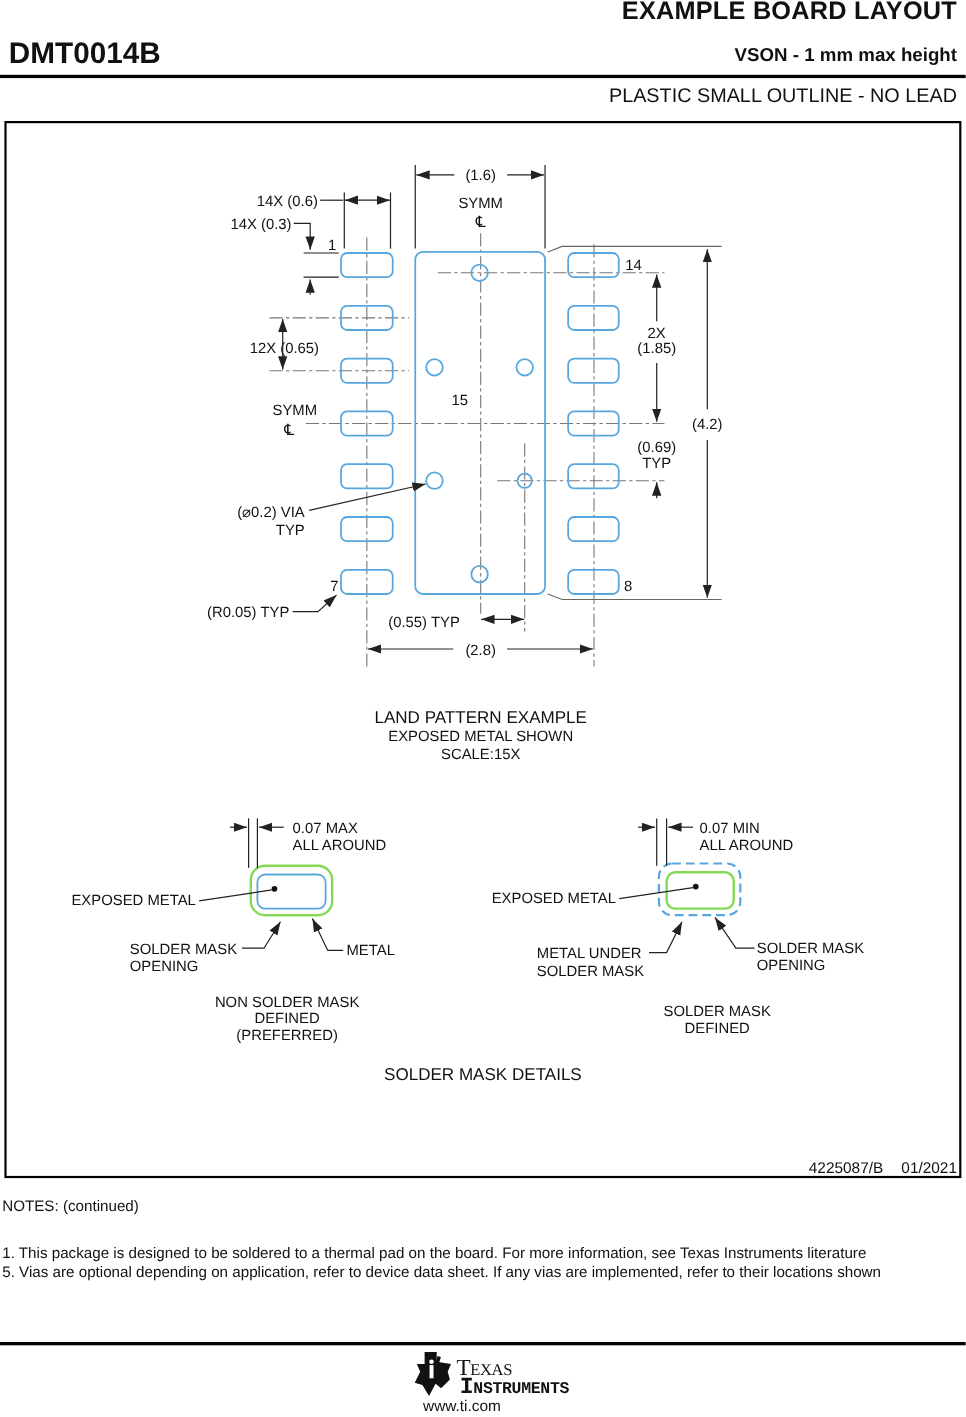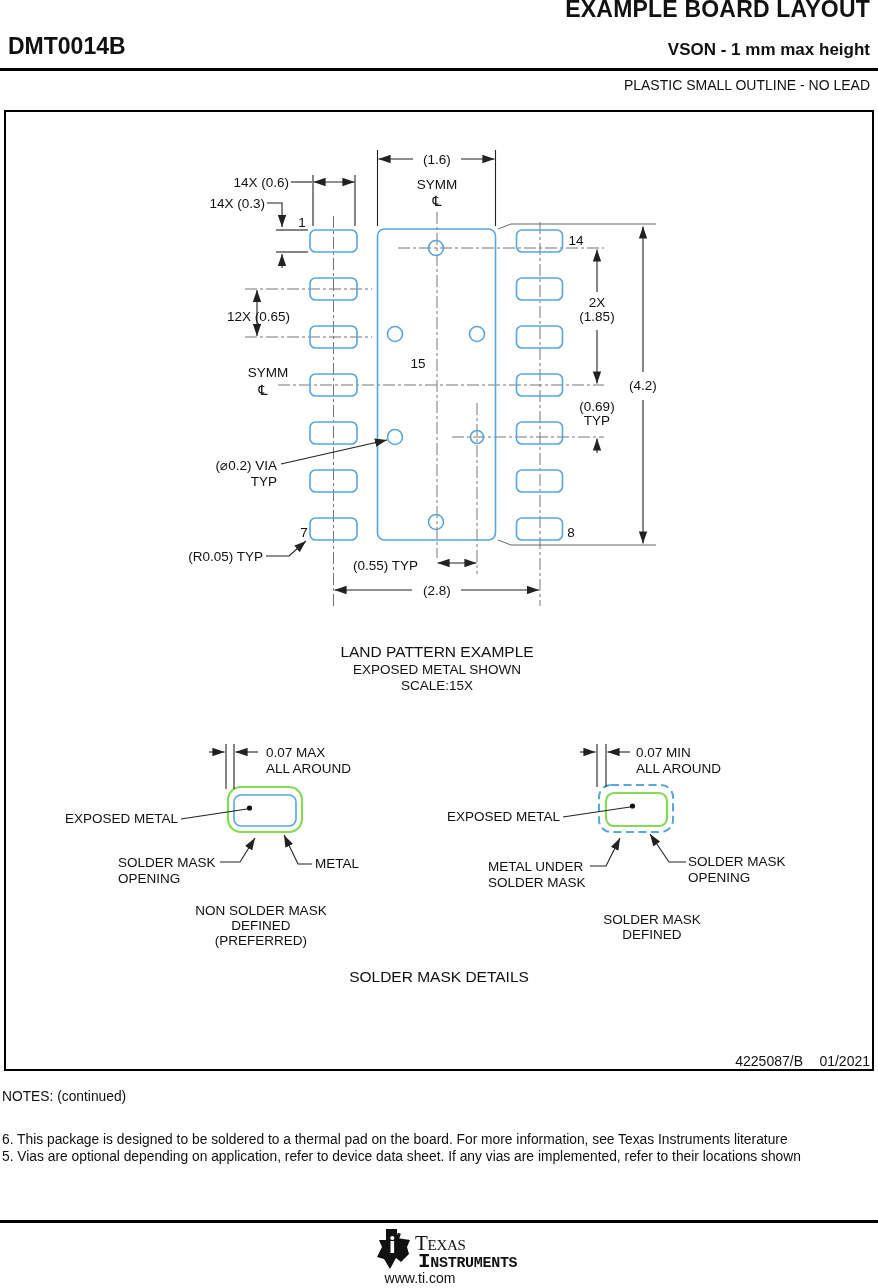--- a/index.html
+++ b/index.html
@@ -1,26 +1,26 @@
 <!DOCTYPE html>
 <html style="--pad-blue: #58a6de; --mask-green: #85d957;"><head>
 <meta charset="utf-8">
 <style>
   html,body{margin:0;padding:0;background:#fff;}
   body{width:878px;height:1288px;position:relative;font-family:"Liberation Sans","DejaVu Sans",sans-serif;color:#111;}
   :root{--pad-blue:#58a6de;--mask-green:#85d957;}
   .abs{position:absolute;}
   
   .doc-title{top:-4px;right:8px;font-size:23px;font-weight:bold;letter-spacing:.2px;}
-  .part-number{left:8px;top:33px;font-size:23px;font-weight:bold;}
+  .part-number{left:8px;top:33px;font-size:27px;font-weight:bold;}
   .subtitle{right:8px;top:40px;font-size:17px;font-weight:bold;}
   .rule{left:0;width:878px;height:3px;background:#000;}
   .rule-top{top:68px;}
   .rule-bottom{top:1220px;}
-  .pkg-family{right:8px;top:77px;font-size:14px;}
+  .pkg-family{right:8px;top:77px;font-size:18px;}
   
   .sheet-box{left:4px;top:110px;width:866px;height:957px;border:2px solid #000;}
   
   .dwg{left:0;top:0;pointer-events:none;}
   svg text{fill:#111;}
   .t{font-size:13.5px;}
   .t15{font-size:15.5px;}
   .t14{font-size:14px;}
   .tc{text-anchor:middle;}
   .te{text-anchor:end;}
@@ -246,20 +246,20 @@
   <g transform="translate(374,1228)">
     <path d="M12,1 L23,1 L23,10 L36,12 L33,19 L35,26 L27,34 L22,30 L16,41 L10,31 L3,29 L8,19 L5,12 L12,12 Z" fill="#111"></path>
     <rect x="16.5" y="13" width="3.6" height="12" fill="#fff"></rect>
     <circle cx="18.3" cy="10" r="2.1" fill="#fff"></circle>
     <rect x="22.5" y="5" width="3.2" height="9" fill="#111" transform="rotate(18 24 9)"></rect>
   </g>
 </svg>
 
 <div class="abs notes-heading">NOTES: (continued)</div>
 <div class="abs notes-body">
-  <div>6. This package is designed to be soldered to a thermal pad on the board. For more information, see Texas Instruments literature</div>
+  <div>1. This package is designed to be soldered to a thermal pad on the board. For more information, see Texas Instruments literature</div>
   <div>5. Vias are optional depending on application, refer to device data sheet. If any vias are implemented, refer to their locations shown</div>
 </div>
 
 <div class="abs rule rule-bottom"></div>
 <div class="abs ti-name1">Texas</div>
 <div class="abs ti-name2">Instruments</div>
 <div class="abs ti-site">www.ti.com</div>
 
 </body></html>

